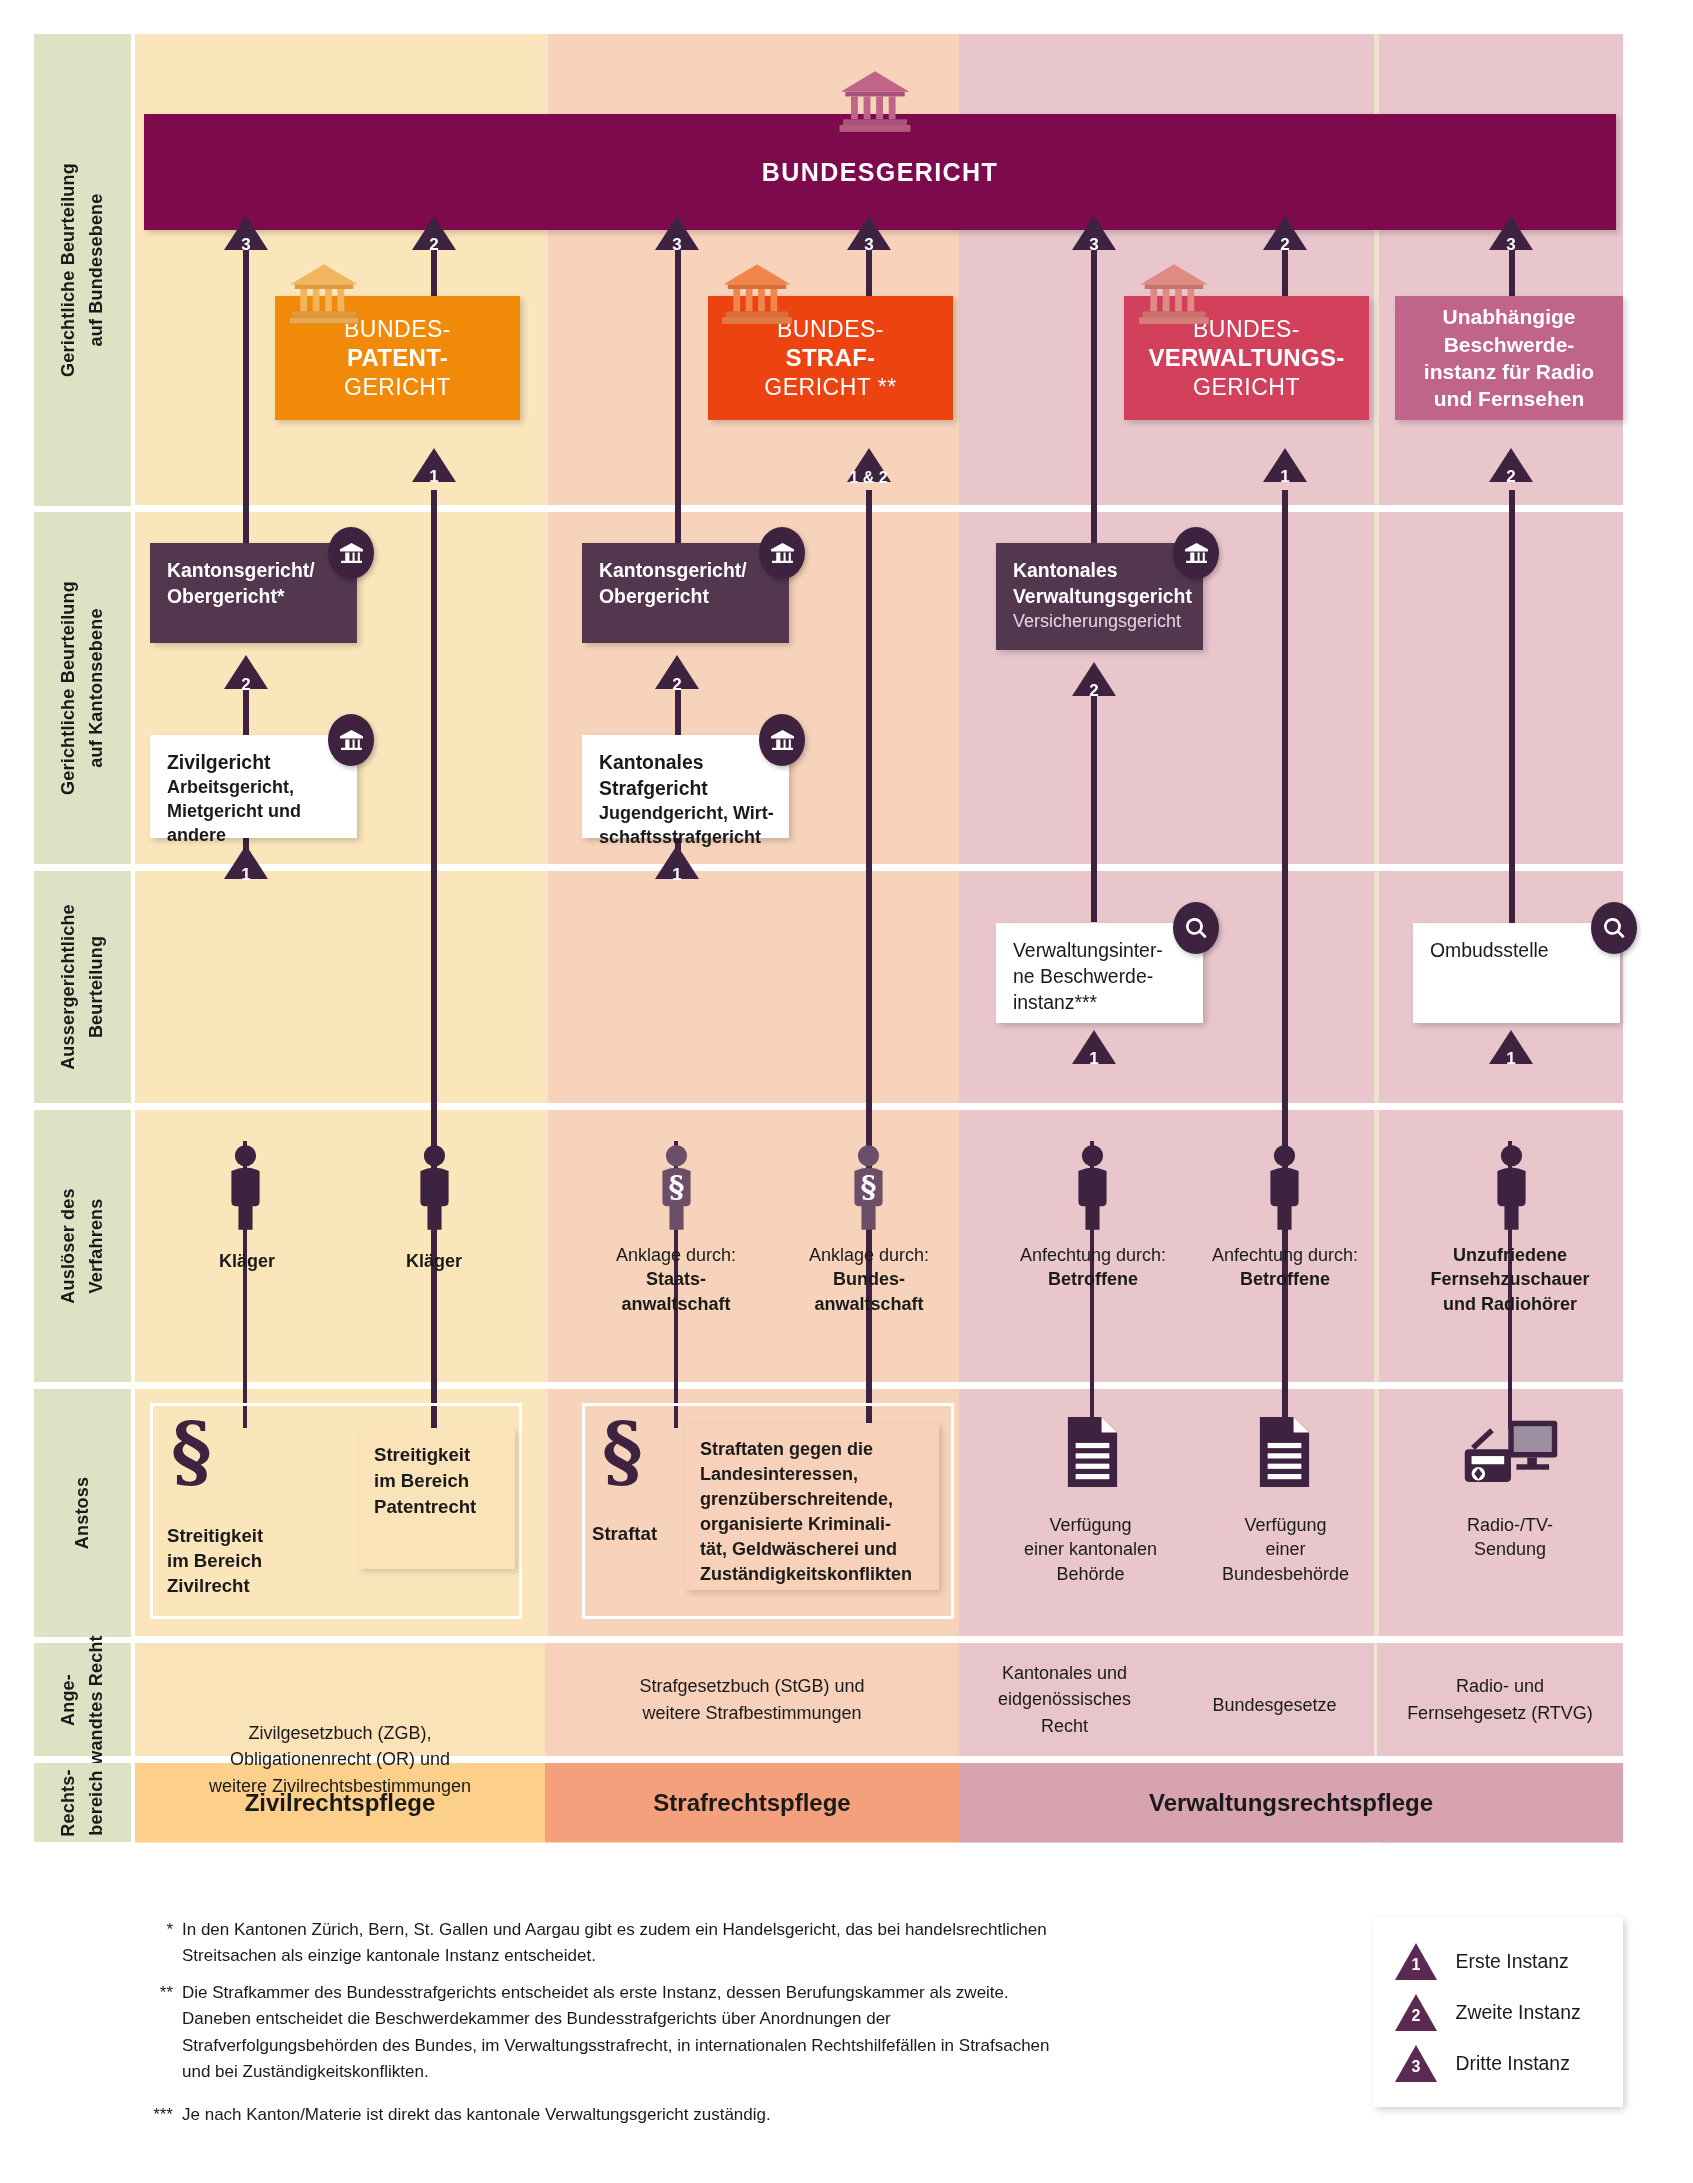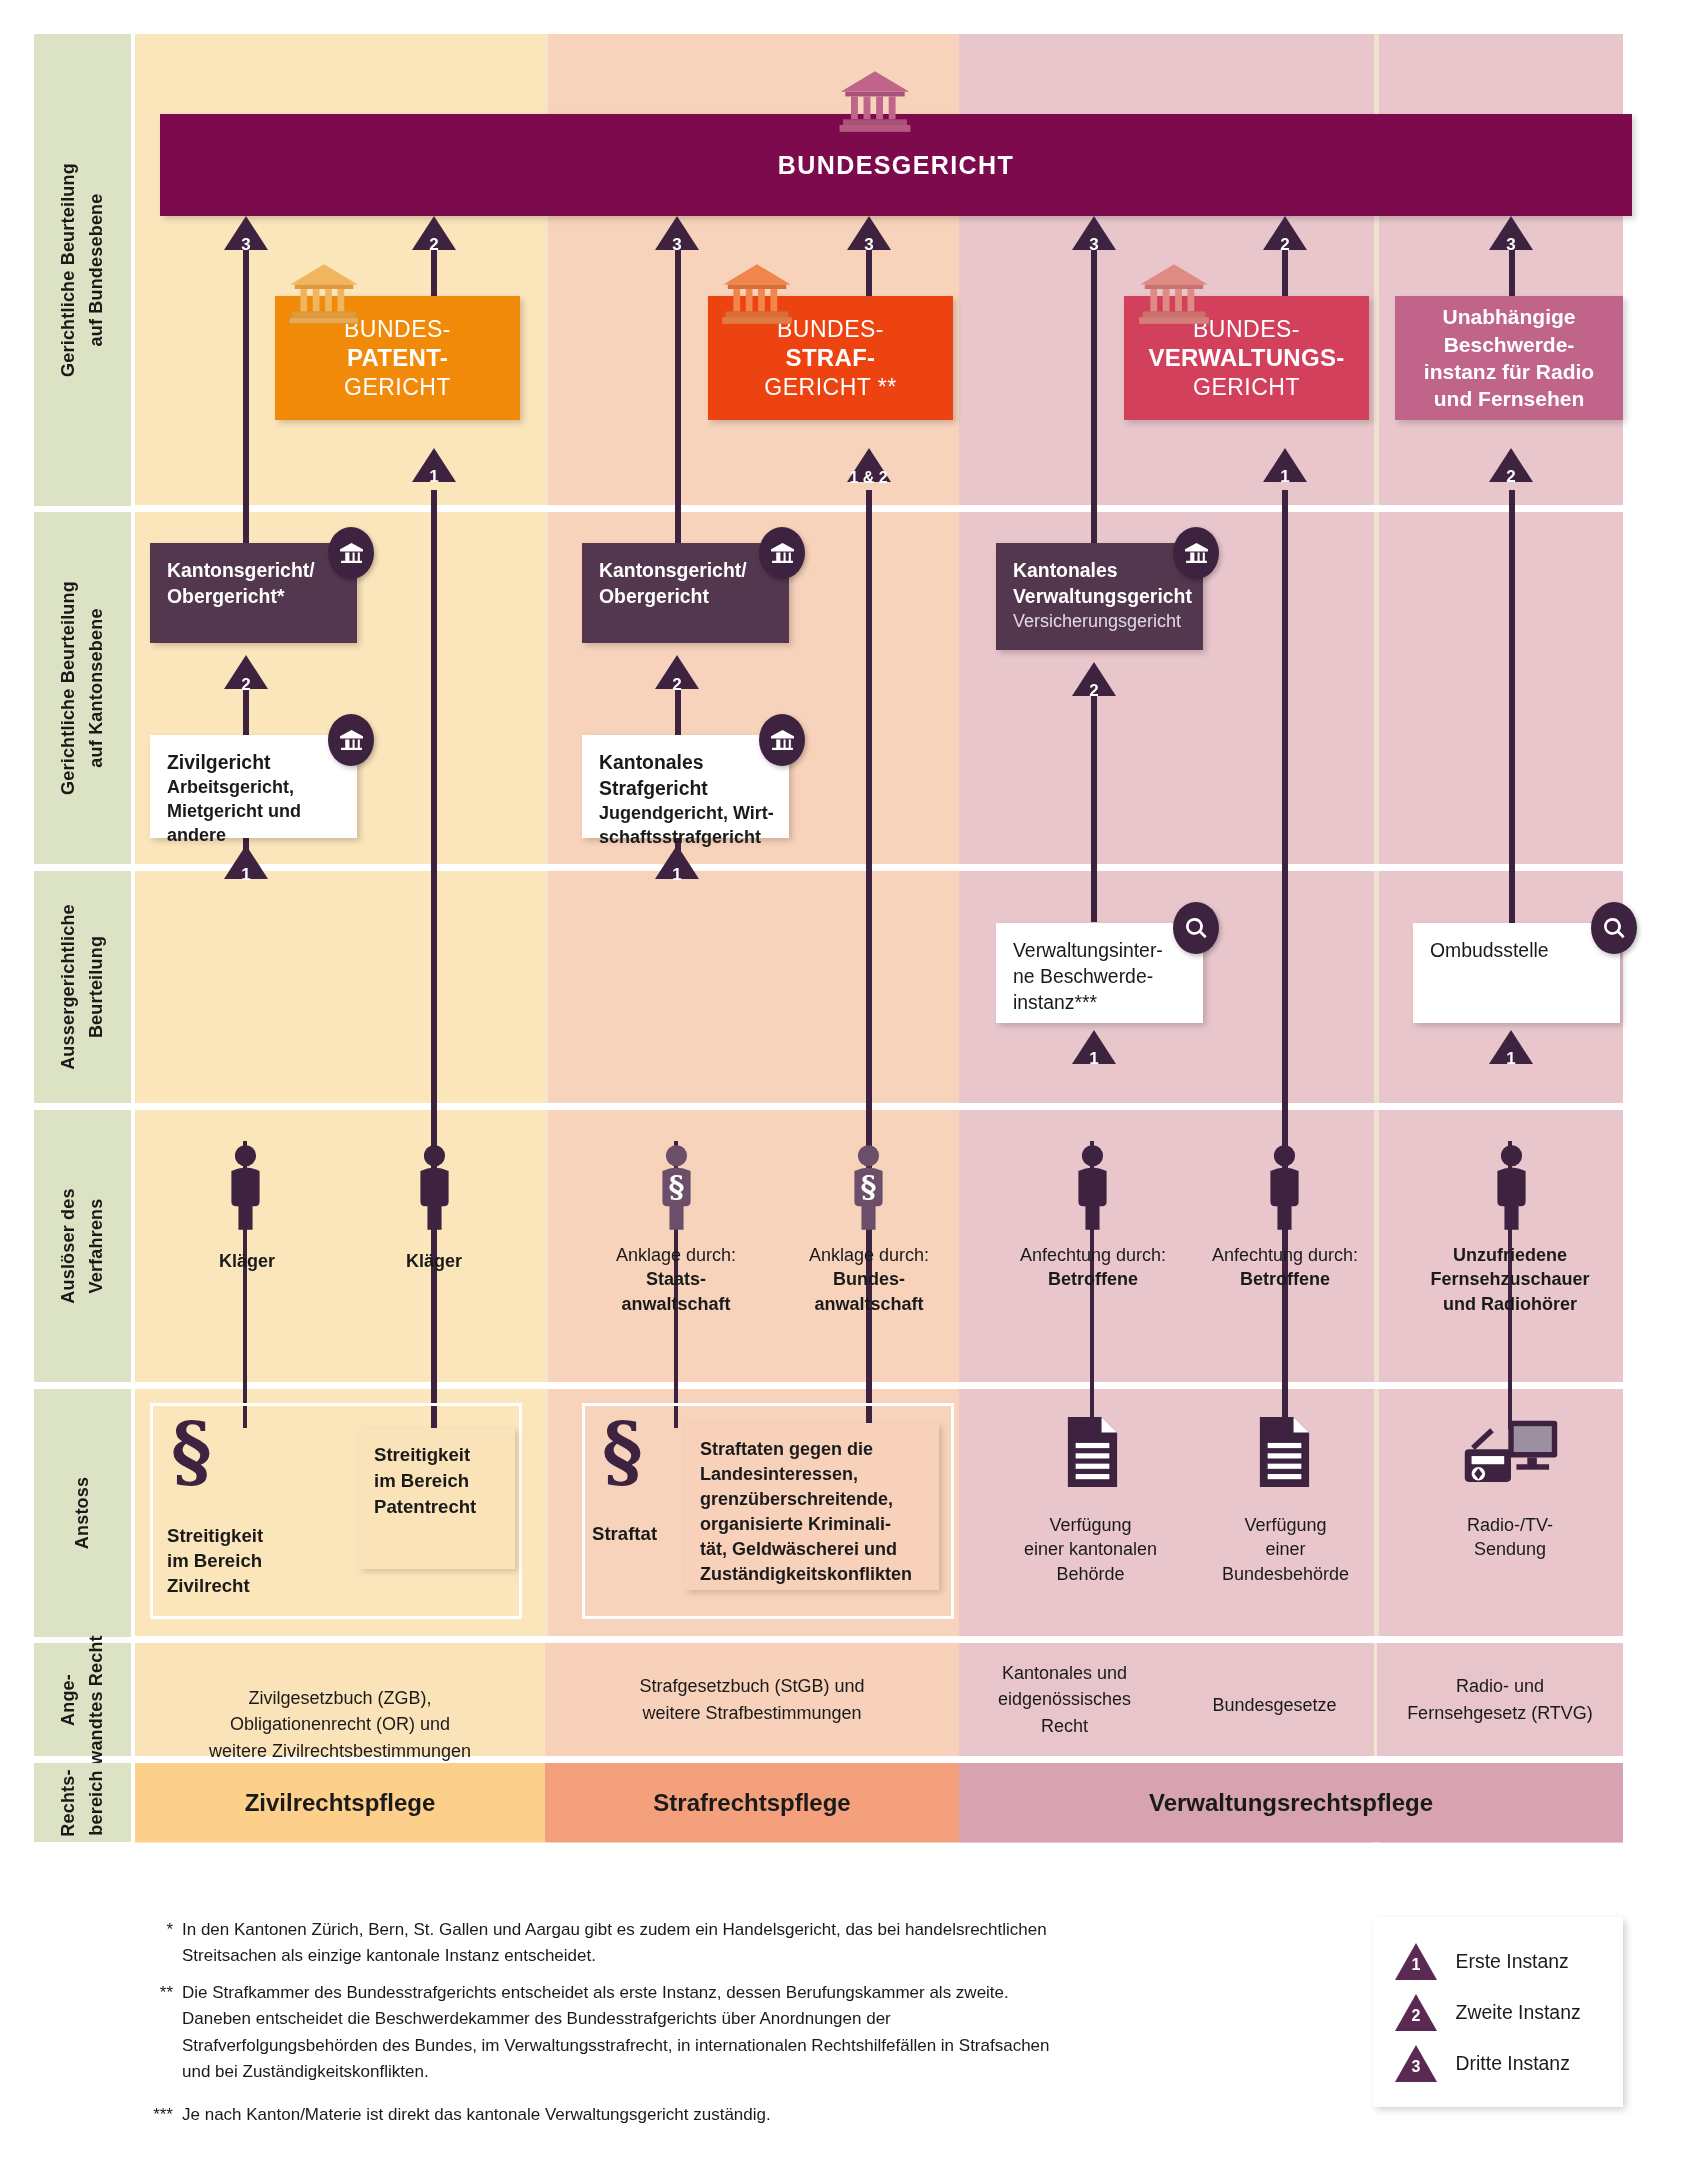--- a/index.html
+++ b/index.html
@@ -207,21 +207,21 @@
   <div class="stem" style="left:1282px; top:1361px; height:68px;"></div>
   <div class="stem" style="left:1282px; top:1141px; height:224px;"></div>
   <div class="stem" style="left:1282px; top:490px; height:668px;"></div>
   <div class="stem" style="left:1282px; top:224px; height:80px;"></div>
 
   <div class="stem thin" style="left:1508px; top:1361px; height:68px;"></div>
   <div class="stem thin" style="left:1508px; top:1141px; height:224px;"></div>
   <div class="stem" style="left:1509px; top:490px; height:440px;"></div>
   <div class="stem" style="left:1509px; top:224px; height:80px;"></div>
 
-  <div class="node fed-bar" style="left:160px; top:114px; width:1472px; height:102px;align-items:center;">
+  <div class="node fed-bar" style="left:144px; top:114px; width:1472px; height:116px;align-items:center;">
     <span>BUNDESGERICHT</span>
   </div>
 
   <div style="position:absolute; left:837px; top:69px; width:76px; height:64px;">
     <svg viewBox="0 0 64 56" style="width:100%;height:100%">
       <polygon points="32,2 62,20 2,20" fill="#c06489"></polygon>
       <rect x="6" y="20" width="52" height="4" fill="#a8527a"></rect>
       <rect x="11" y="24" width="6" height="20" fill="#c06489"></rect>
       <rect x="22" y="24" width="6" height="20" fill="#c06489"></rect>
       <rect x="33" y="24" width="6" height="20" fill="#c06489"></rect>
@@ -548,21 +548,21 @@
       <circle cx="12" cy="41" r="5" fill="#fff"></circle>
       <polygon points="12,37 15,41 12,45 9,41" fill="#3d2340"></polygon>
       <path d="M8 22 L22 9" stroke="#3d2340" stroke-width="4" fill="none"></path>
     </svg>
   </div>
   <div class="cap" style="left:1401px; top:1513px; width:218px;">
     <div class="lt" style="white-space:pre;">Radio-/TV-
 Sendung</div>
   </div>
 
-  <div class="law-cell" style="left:135px; top:1668px; width:410px; height:113px; white-space:pre;">Zivilgesetzbuch (ZGB),
+  <div class="law-cell" style="left:135px; top:1703px; width:410px; height:113px; white-space:pre;">Zivilgesetzbuch (ZGB),
 Obligationenrecht (OR) und
 weitere Zivilrechtsbestimmungen</div>
   <div class="law-cell" style="left:545px; top:1643px; width:414px; height:113px; white-space:pre;">Strafgesetzbuch (StGB) und
 weitere Strafbestimmungen</div>
   <div class="law-cell" style="left:959px; top:1643px; width:211px; height:113px; white-space:pre;">Kantonales und
 eidgenössisches
 Recht</div>
   <div class="law-cell" style="left:1175px; top:1643px; width:199px; height:125px; white-space:pre;">Bundesgesetze</div>
   <div class="law-cell" style="left:1377px; top:1643px; width:246px; height:113px; white-space:pre;">Radio- und
 Fernsehgesetz (RTVG)</div>

